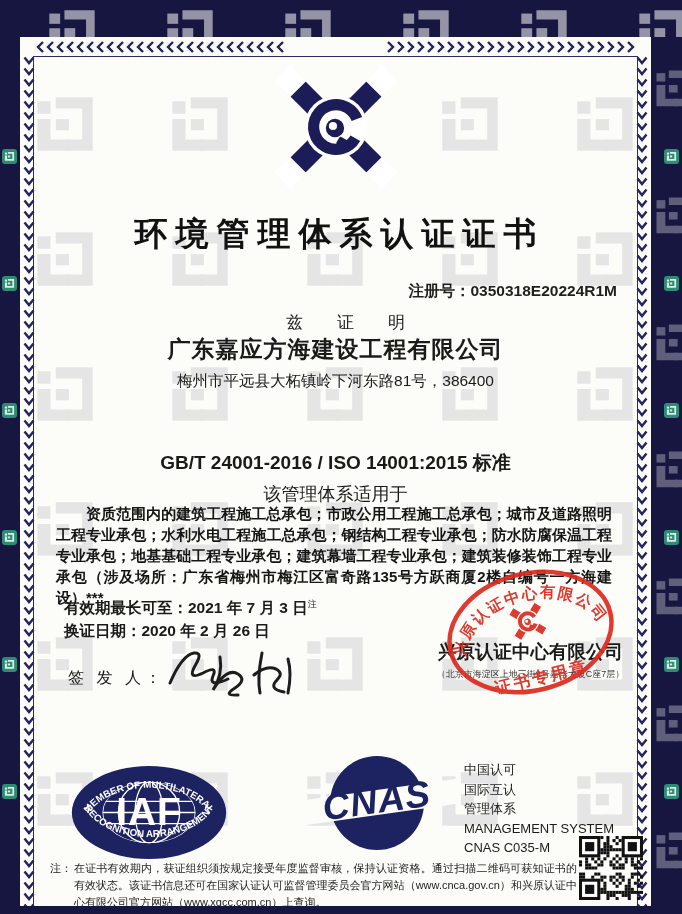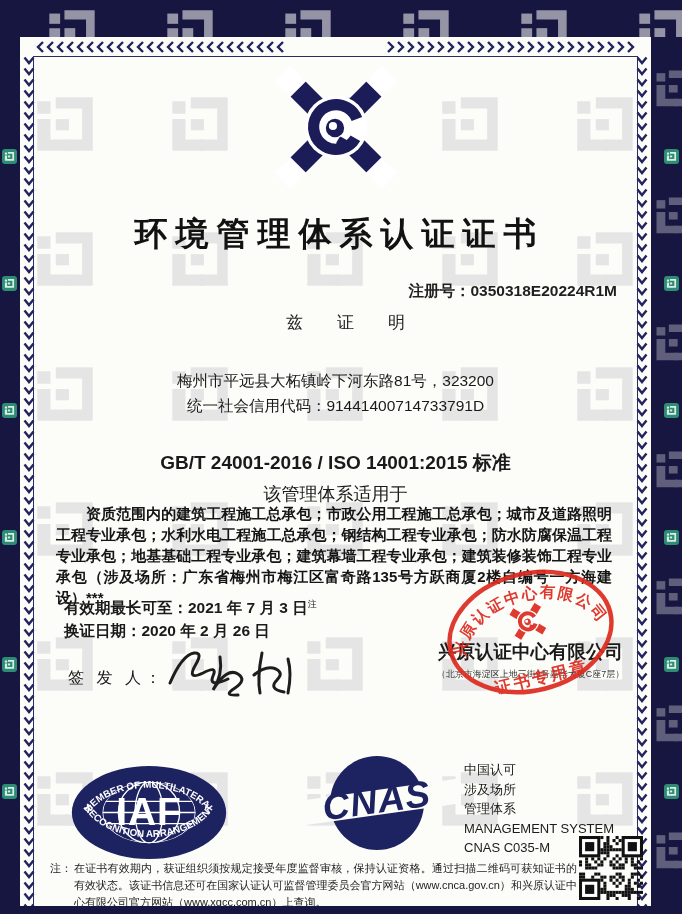--- a/index.html
+++ b/index.html
@@ -934,22 +934,22 @@
       <use href="#xmark"></use>
     </svg>
 
     <div class="cblock title">环境管理体系认证证书</div>
 
     <div class="reg">
       <span>注册号：</span><span>0350318E20224R1M</span>
     </div>
 
     <div class="cblock certify">兹　　证　　明</div>
-    <div class="cblock addr">梅州市平远县大柘镇岭下河东路81号，323200</div>
-    <div class="cblock code">统一社会信用代码：91441400714733791D</div>
+    <div class="cblock company">广东嘉应方海建设工程有限公司</div>
+    <div class="cblock addr">梅州市平远县大柘镇岭下河东路81号，386400</div>
     <div class="cblock standard">GB/T 24001-2016 / ISO 14001:2015 标准</div>
     <div class="cblock scope-head">该管理体系适用于</div>
     <div class="scope">资质范围内的建筑工程施工总承包；市政公用工程施工总承包；城市及道路照明工程专业承包；水利水电工程施工总承包；钢结构工程专业承包；防水防腐保温工程专业承包；地基基础工程专业承包；建筑幕墙工程专业承包；建筑装修装饰工程专业承包（涉及场所：广东省梅州市梅江区富奇路135号方跃商厦2楼自编号一方海建设）***</div>
 
     <div class="dates">
       <div><span>有效期最长可至：2021 年 7 月 3 日</span><sup>注</sup></div>
       <div>换证日期：2020 年 2 月 26 日</div>
     </div>
 
     <div class="signer">签 发 人：</div>
@@ -1010,21 +1010,21 @@
     <svg id="cnas" viewBox="0 0 160 100">
       <circle cx="80" cy="50" r="47" fill="#1d2260"></circle>
       <g transform="rotate(-8 80 50)">
         <rect x="-6" y="37" width="172" height="25" fill="#fcfcf9"></rect>
         <text x="80" y="60" text-anchor="middle" font-size="37" font-weight="bold" font-style="italic" fill="#1d2260" letter-spacing="1">CNAS</text>
       </g>
     </svg>
 
     <div class="accred">
       <div>中国认可</div>
-      <div>涉及场所</div>
+      <div>国际互认</div>
       <div>管理体系</div>
       <div>MANAGEMENT SYSTEM</div>
       <div>CNAS C035-M</div>
     </div>
 
     <svg id="qr" viewBox="0 0 63 63">
         <g fill="#111">
           <rect x="21" y="0" width="3" height="3"></rect>
           <rect x="27" y="0" width="3" height="3"></rect>
           <rect x="36" y="0" width="3" height="3"></rect>

